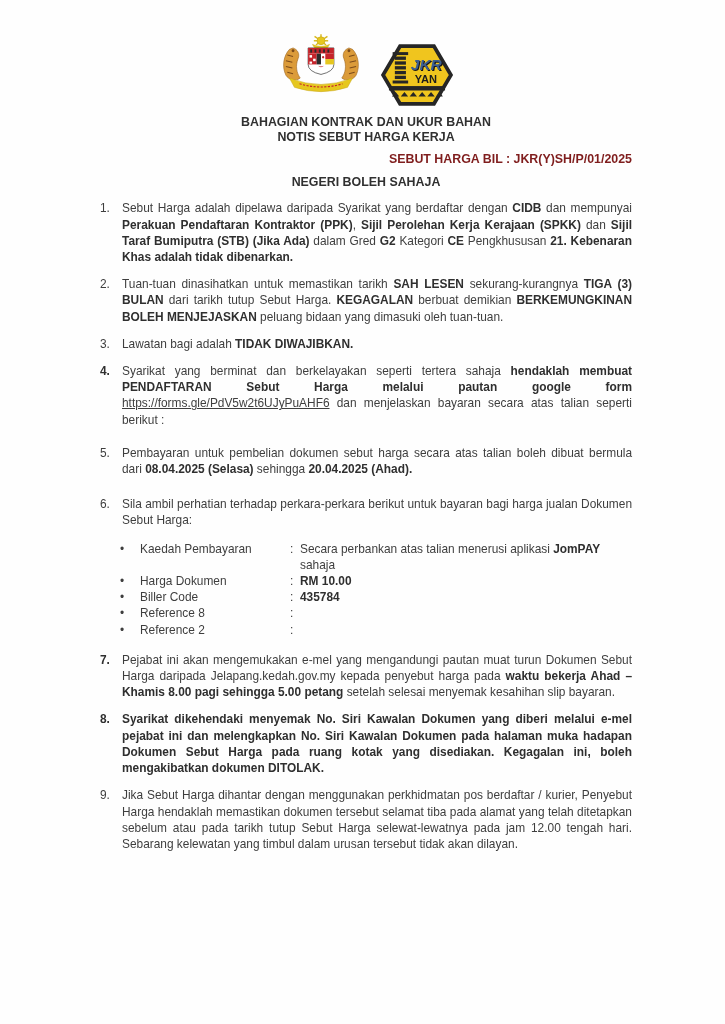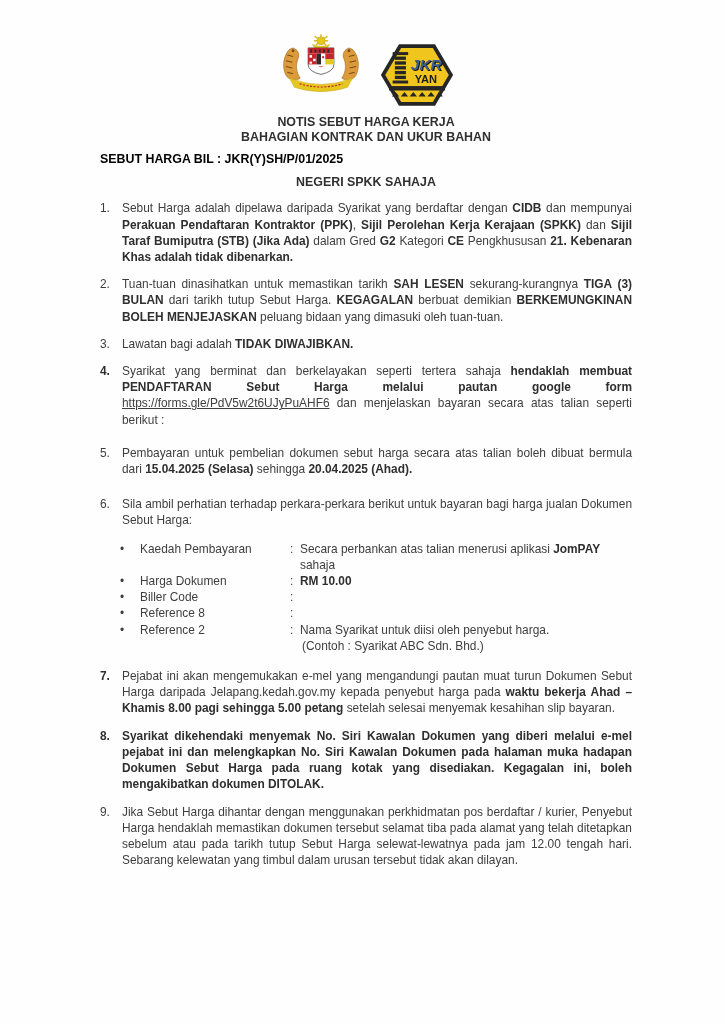--- a/index.html
+++ b/index.html
@@ -13,21 +13,21 @@
     padding:33px 93px 20px 100px;
     overflow:hidden;
   }
   
   .logos { display:flex; justify-content:center; align-items:flex-start; gap:15px; margin-bottom:9px; }
   .arms-svg { width:86px; height:70px; }
   .jkr-svg { width:76px; height:62px; margin-top:11px; }
   .org-line { text-align:center; font-weight:bold; color:#303030; font-size:12.4px; line-height:14.7px; }
   .title-block { margin-top:8px; }
   .title-line { text-align:center; font-weight:bold; color:#303030; font-size:12.4px; line-height:16.4px; }
-  .ref-line { margin-top:8px; text-align:left; font-weight:bold; color:#000000; font-size:12.4px; }
+  .ref-line { margin-top:8px; text-align:right; font-weight:bold; color:#7f1d1d; font-size:12.4px; }
   .region-line { margin-top:9px; text-align:center; font-weight:bold; color:#303030; font-size:12.4px; }
   
   .list { margin-top:10px; }
   .item { display:flex; margin-top:11px; font-size:11.9px; line-height:16.2px; }
   .item.sp1 { margin-top:17px; }
   .item.sp2 { margin-top:19px; }
   .item.sp3 { margin-top:14px; }
   .num { flex:0 0 22px; }
   .num.nb { font-weight:bold; color:#2f2f2f; }
   .content { flex:1; text-align:justify; }
@@ -112,27 +112,27 @@
         <rect x="12" y="57" width="76" height="6"></rect>
         <path d="M16,71 l5,-6 l5,6 z M28,71 l5,-6 l5,6 z M40,71 l5,-6 l5,6 z M52,71 l5,-6 l5,6 z M64,71 l5,-6 l5,6 z M76,71 l5,-6 l4,6 z"></path>
       </g>
       <text x="64" y="37" font-size="21" font-weight="bold" font-style="italic" text-anchor="middle" font-family="Liberation Sans, sans-serif" fill="#16161c">JKR</text>
       <text x="62.6" y="35.6" font-size="21" font-weight="bold" font-style="italic" text-anchor="middle" font-family="Liberation Sans, sans-serif" fill="#3d5f92">JKR</text>
       <text x="62" y="53" font-size="15" font-weight="bold" text-anchor="middle" font-family="Liberation Sans, sans-serif" fill="#1c1c1c">YAN</text>
     </svg>
   </div>
 
   <div>
+    <div class="org-line">BAHAGIAN KONTRAK DAN UKUR BAHAN</div>
     <div class="org-line">NOTIS SEBUT HARGA KERJA</div>
-    <div class="org-line">BAHAGIAN KONTRAK DAN UKUR BAHAN</div>
   </div>
 
 
   <div class="ref-line">SEBUT HARGA BIL : JKR(Y)SH/P/01/2025</div>
-  <div class="region-line">NEGERI SPKK SAHAJA</div>
+  <div class="region-line">NEGERI BOLEH SAHAJA</div>
 
   <div class="list">
 
     <div class="item">
       <div class="num">1.</div>
       <div class="content"><span>Sebut Harga adalah dipelawa daripada Syarikat yang berdaftar dengan </span><span class="b">CIDB</span><span> dan mempunyai </span><span class="b">Perakuan Pendaftaran Kontraktor (PPK)</span><span>, </span><span class="b">Sijil Perolehan Kerja Kerajaan (SPKK)</span><span> dan </span><span class="b">Sijil Taraf Bumiputra (STB) (Jika Ada)</span><span> dalam Gred </span><span class="b">G2</span><span> Kategori </span><span class="b">CE</span><span> Pengkhususan </span><span class="b">21. Kebenaran Khas adalah tidak dibenarkan.</span></div>
     </div>
 
     <div class="item">
       <div class="num">2.</div>
@@ -144,21 +144,21 @@
       <div class="content"><span>Lawatan bagi adalah </span><span class="b">TIDAK DIWAJIBKAN.</span></div>
     </div>
 
     <div class="item">
       <div class="num nb">4.</div>
       <div class="content"><span>Syarikat yang berminat dan berkelayakan seperti tertera sahaja </span><span class="b">hendaklah membuat PENDAFTARAN Sebut Harga melalui pautan google form </span><span class="u">https://forms.gle/PdV5w2t6UJyPuAHF6</span><span> dan menjelaskan bayaran secara atas talian seperti berikut :</span></div>
     </div>
 
     <div class="item sp1">
       <div class="num">5.</div>
-      <div class="content"><span>Pembayaran untuk pembelian dokumen sebut harga secara atas talian boleh dibuat bermula dari </span><span class="b">15.04.2025 (Selasa)</span><span> sehingga </span><span class="b">20.04.2025 (Ahad).</span></div>
+      <div class="content"><span>Pembayaran untuk pembelian dokumen sebut harga secara atas talian boleh dibuat bermula dari </span><span class="b">08.04.2025 (Selasa)</span><span> sehingga </span><span class="b">20.04.2025 (Ahad).</span></div>
     </div>
 
     <div class="item sp2">
       <div class="num">6.</div>
       <div class="content"><span>Sila ambil perhatian terhadap perkara-perkara berikut untuk bayaran bagi harga jualan Dokumen Sebut Harga:</span></div>
     </div>
 
     <div class="jompay">
       <div class="jrow">
         <div class="jdot">•</div>
@@ -169,33 +169,31 @@
       <div class="jrow">
         <div class="jdot">•</div>
         <div class="jlabel">Harga Dokumen</div>
         <div class="jcolon">:</div>
         <div class="jval"><span class="b">RM 10.00</span></div>
       </div>
       <div class="jrow">
         <div class="jdot">•</div>
         <div class="jlabel">Biller Code</div>
         <div class="jcolon">:</div>
+        <div class="jval"><span class="b">435784</span></div>
       </div>
       <div class="jrow">
         <div class="jdot">•</div>
         <div class="jlabel">Reference 8</div>
         <div class="jcolon">:</div>
       </div>
       <div class="jrow">
         <div class="jdot">•</div>
         <div class="jlabel">Reference 2</div>
         <div class="jcolon">:</div>
-        <div class="jval"><span>Nama Syarikat untuk diisi oleh penyebut harga.</span>
-          <div class="jnote">(Contoh : Syarikat ABC Sdn. Bhd.)</div>
-        </div>
       </div>
     </div>
 
     <div class="item sp3">
       <div class="num nb">7.</div>
       <div class="content"><span>Pejabat ini akan mengemukakan e-mel yang mengandungi pautan muat turun Dokumen Sebut Harga daripada Jelapang.kedah.gov.my kepada penyebut harga pada </span><span class="b">waktu bekerja Ahad – Khamis 8.00 pagi sehingga 5.00 petang</span><span> setelah selesai menyemak kesahihan slip bayaran.</span></div>
     </div>
 
     <div class="item">
       <div class="num nb">8.</div>

